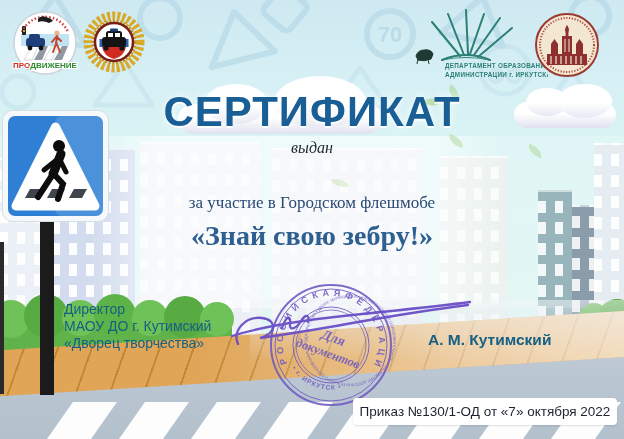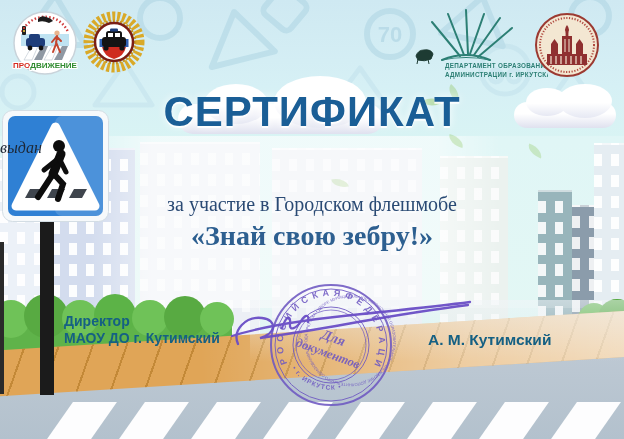--- a/index.html
+++ b/index.html
@@ -25,29 +25,29 @@
   .cloudB::after{width:54px;height:34px;left:44px;top:-18px;}
   .leaf{position:absolute;width:16px;height:10px;background:rgba(146,199,98,.55);
         border-radius:0 100% 0 100%;}
   .bsh{position:absolute;border-radius:50%;}
   .z{position:absolute;top:402px;height:37px;width:44px;background:rgba(255,255,255,.97);
      transform:skewX(-35deg);}
   
   .title{left:0;right:0;top:88px;text-align:center;font-size:42px;font-weight:bold;
          letter-spacing:1px;color:#1a5e96;
          text-shadow:0 2px 0 rgba(255,255,255,.85),0 0 8px rgba(255,255,255,.9);}
-  .issued{left:0;right:0;top:139px;text-align:left;font-family:"Liberation Serif",serif;
+  .issued{left:0;right:0;top:139px;text-align:center;font-family:"Liberation Serif",serif;
           font-style:italic;font-size:16px;color:#1d2633;}
   .recipient{left:0;right:0;top:160px;text-align:center;font-family:"Liberation Serif",serif;
           font-weight:bold;font-size:27px;color:#1d4d80;}
   .partline{left:0;right:0;top:193px;text-align:center;font-family:"Liberation Serif",serif;
-          font-size:20px;color:#2a4a74;}
+          font-size:17px;color:#2a4a74;}
   .event{left:0;right:0;top:220px;text-align:center;font-family:"Liberation Serif",serif;
           font-weight:bold;font-size:28px;color:#2d5f90;}
-  .director{left:64px;top:301px;font-size:14px;font-weight:bold;color:#156083;line-height:17px;margin-top:12px;}
+  .director{left:64px;top:301px;font-size:14px;font-weight:normal;color:#156083;line-height:17px;}
   .signer{left:428px;top:331px;width:160px;text-align:left;font-size:15.5px;font-weight:bold;color:#156083;}
   .orderbox{left:353px;top:398px;width:264px;height:27px;background:#ffffff;border-radius:4px;
           display:flex;align-items:center;justify-content:center;font-size:13.5px;color:#1b2430;
           box-shadow:0 1px 2px rgba(0,0,0,.12);}
 </style>
 </head>
 <body>
 
 <div id="cert">
 
@@ -185,23 +185,27 @@
   </svg>
 
   <div class="abs title">СЕРТИФИКАТ</div>
   <div class="abs issued">выдан</div>
   <div class="abs partline">за участие в Городском флешмобе</div>
   <div class="abs event">«Знай свою зебру!»</div>
 
   <div class="abs director">
     <div>Директор</div>
     <div>МАОУ ДО г. Кутимский</div>
+    <div>«Дворец творчества»</div>
   </div>
   <div class="abs signer">А. М. Кутимский</div>
 
+  <div class="abs orderbox">
+    <span>Приказ №130/1-ОД от «7» октября 2022</span>
+  </div>
 
   <svg class="abs" style="left:12px;top:10px;" width="66" height="66" viewBox="0 0 66 66">
     <circle cx="33" cy="33" r="31" fill="#ffffff" stroke="#c9d3da" stroke-width="1.5"></circle>
     <path d="M 10,22 A 25,25 0 0 1 56,22" fill="none" stroke="#d04040" stroke-width="2.5" stroke-dasharray="1.5 2.2"></path>
     <rect x="9" y="24" width="48" height="12" fill="#bfe3f2"></rect>
     <g fill="#9aa3ad">
       <path d="M12,50 L20,50 L26,36 L20,36 Z" fill="#ffffff" stroke="#b9c2cc" stroke-width="0.6"></path>
       <path d="M22,50 L30,50 L36,36 L30,36 Z" fill="#8f98a3"></path>
       <path d="M32,50 L40,50 L46,36 L40,36 Z" fill="#ffffff" stroke="#b9c2cc" stroke-width="0.6"></path>
       <path d="M42,50 L50,50 L56,36 L50,36 Z" fill="#8f98a3"></path>

